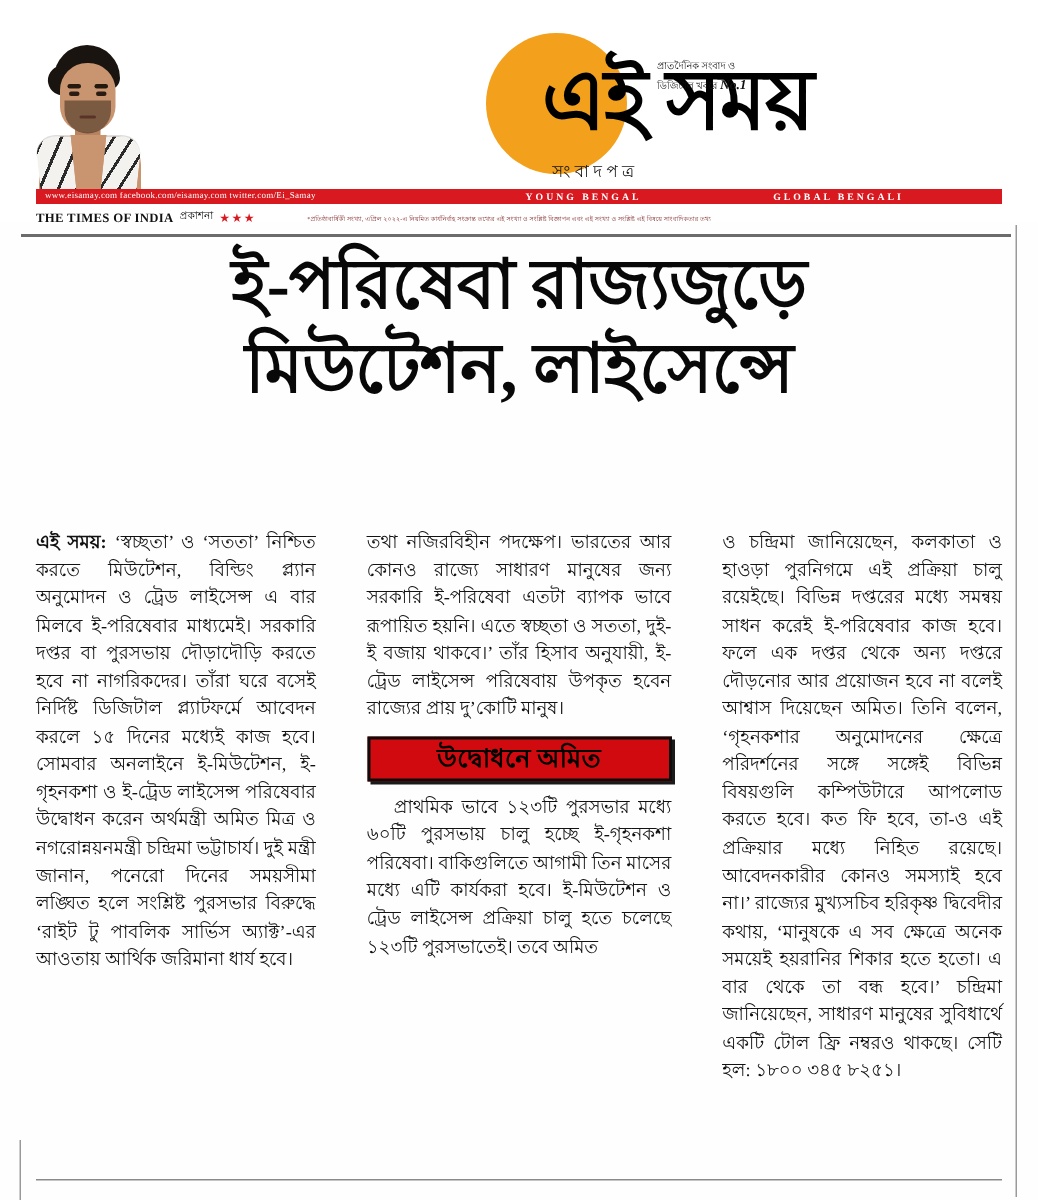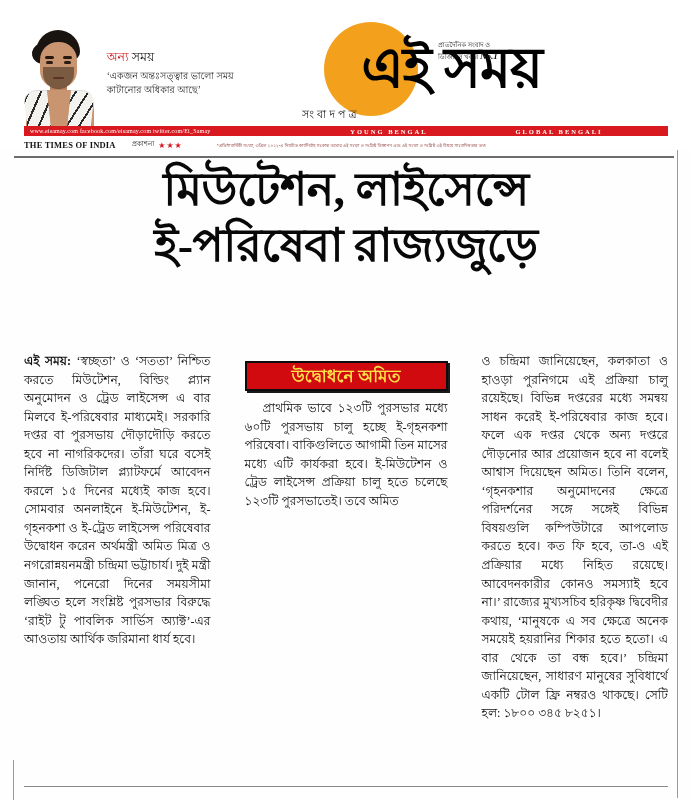--- a/index.html
+++ b/index.html
@@ -173,21 +173,21 @@
     font-size: 56px;
     line-height: 1;
     color: #000000;
     letter-spacing: -1px;
     white-space: nowrap;
   }
   #logo-sub {
     position:absolute;
     left: 60px; top: 88px;
     width: 190px;
-    text-align:left;
+    text-align:center;
     font-size: 11px;
     letter-spacing: 3px;
     color: #111;
   }
   #logo-no1 {
     position:absolute;
     left: 196px; top: 22px;
     width: 104px;
     font-size: 6.5px;
     line-height: 1.5;
@@ -240,21 +240,21 @@
     width: 644px; height: 12px;
     display:flex; align-items:flex-end;
   }
   #toi-label {
     font-size: 8.5px;
     font-weight: bold;
     letter-spacing: .2px;
     color:#111;
     white-space: nowrap;
   }
-  #toi-bengali { font-size: 7px; margin-left: 16px; color:#111;}
+  #toi-bengali { font-size: 7px; margin-left: 4px; color:#111;}
   #toi-stars { font-size: 8px; margin-left: 4px; color:#d81920; letter-spacing:1px;}
   #fineprint {
     margin-left: 34px;
     font-size: 4.2px;
     color: #7d1c1c;
     letter-spacing: .1px;
     white-space: nowrap;
     overflow: hidden;
   }
 
@@ -328,21 +328,21 @@
     width: 203px;
     height: 30px;
     background: #d00a0f;
     border: 2px solid #0d0d0d;
     display:flex;
     align-items:center;
     justify-content:center;
     box-shadow: 2px 2px 0 #1a1a1a;
   }
   #caption-text {
-    color: #fde047;
+    color: #000000;
     font-weight: bold;
     font-size: 17px;
     letter-spacing: .2px;
     line-height: 1;
     white-space: nowrap;
   }
 </style>
 </head>
 <body>
 
@@ -361,24 +361,20 @@
         <div class="face">
           <span class="brow-l"></span>
           <span class="brow-r"></span>
           <span class="eye-l"></span>
           <span class="eye-r"></span>
           <span class="beard"></span>
           <span class="mouth"></span>
         </div>
       </div>
 
-      <div id="promo-text">
-        <div id="promo-title"><span class="hl">অন্য</span><span> সময়</span></div>
-        <div id="promo-quote">‘একজন অন্তঃসত্ত্বার ভালো সময় কাটানোর অধিকার আছে’</div>
-      </div>
     </div>
 
     <div id="logo-wrap">
       <div id="logo-circle"></div>
       <div id="logo-text">এই সময়</div>
       <div id="logo-sub">সংবাদপত্র</div>
       <div id="logo-no1">
         <span>প্রাতর্দৈনিক সংবাদ ও</span><br>
         <span>ডিজিটাল খবরে</span>
         <b>No.1</b>
@@ -398,31 +394,32 @@
       <span id="fineprint">*প্রতিষ্ঠাবার্ষিকী সংখ্যা, এপ্রিল ২০২২-এ নিয়মিত কার্যনির্বাহ সংক্রান্ত তথ্যের এই সংখ্যা ও সংশ্লিষ্ট বিজ্ঞাপন এবং এই সংখ্যা ও সংশ্লিষ্ট এই বিষয়ে সাংবাদিকতার তথ্য</span>
     </div>
   </div>
 
   <div id="rule-top"></div>
   <div id="rule-right"></div>
   <div id="rule-bottom"></div>
   <div id="rule-left"></div>
 
   <h1 id="headline">
+    <span class="hl-line">ই-পরিষেবা রাজ্যজুড়ে</span>
     <span class="hl-line">মিউটেশন, লাইসেন্সে</span>
-    <span class="hl-line">ই-পরিষেবা রাজ্যজুড়ে</span>
   </h1>
 
   <div id="columns">
 
     <div class="column">
       <p><span class="lede">এই সময়:</span><span> ‘স্বচ্ছতা’ ও ‘সততা’ নিশ্চিত করতে মিউটেশন, বিল্ডিং প্ল্যান অনুমোদন ও ট্রেড লাইসেন্স এ বার মিলবে ই-পরিষেবার মাধ্যমেই। সরকারি দপ্তর বা পুরসভায় দৌড়াদৌড়ি করতে হবে না নাগরিকদের। তাঁরা ঘরে বসেই নির্দিষ্ট ডিজিটাল প্ল্যাটফর্মে আবেদন করলে ১৫ দিনের মধ্যেই কাজ হবে। সোমবার অনলাইনে ই-মিউটেশন, ই-গৃহনকশা ও ই-ট্রেড লাইসেন্স পরিষেবার উদ্বোধন করেন অর্থমন্ত্রী অমিত মিত্র ও নগরোন্নয়নমন্ত্রী চন্দ্রিমা ভট্টাচার্য। দুই মন্ত্রী জানান, পনেরো দিনের সময়সীমা লঙ্ঘিত হলে সংশ্লিষ্ট পুরসভার বিরুদ্ধে ‘রাইট টু পাবলিক সার্ভিস অ্যাক্ট’-এর আওতায় আর্থিক জরিমানা ধার্য হবে।</span></p>
     </div>
 
     <div class="column">
+      <p>তথা নজিরবিহীন পদক্ষেপ। ভারতের আর কোনও রাজ্যে সাধারণ মানুষের জন্য সরকারি ই-পরিষেবা এতটা ব্যাপক ভাবে রূপায়িত হয়নি। এতে স্বচ্ছতা ও সততা, দুই-ই বজায় থাকবে।’ তাঁর হিসাব অনুযায়ী, ই-ট্রেড লাইসেন্স পরিষেবায় উপকৃত হবেন রাজ্যের প্রায় দু’কোটি মানুষ।</p>
 
       <div id="caption-box">
         <span id="caption-text">উদ্বোধনে অমিত</span>
       </div>
 
       <p class="indent">প্রাথমিক ভাবে ১২৩টি পুরসভার মধ্যে ৬০টি পুরসভায় চালু হচ্ছে ই-গৃহনকশা পরিষেবা। বাকিগুলিতে আগামী তিন মাসের মধ্যে এটি কার্যকরা হবে। ই-মিউটেশন ও ট্রেড লাইসেন্স প্রক্রিয়া চালু হতে চলেছে ১২৩টি পুরসভাতেই। তবে অমিত</p>
     </div>
 
     <div class="column">
       <p>ও চন্দ্রিমা জানিয়েছেন, কলকাতা ও হাওড়া পুরনিগমে এই প্রক্রিয়া চালু রয়েইছে। বিভিন্ন দপ্তরের মধ্যে সমন্বয় সাধন করেই ই-পরিষেবার কাজ হবে। ফলে এক দপ্তর থেকে অন্য দপ্তরে দৌড়নোর আর প্রয়োজন হবে না বলেই আশ্বাস দিয়েছেন অমিত। তিনি বলেন, ‘গৃহনকশার অনুমোদনের ক্ষেত্রে পরিদর্শনের সঙ্গে সঙ্গেই বিভিন্ন বিষয়গুলি কম্পিউটারে আপলোড করতে হবে। কত ফি হবে, তা-ও এই প্রক্রিয়ার মধ্যে নিহিত রয়েছে। আবেদনকারীর কোনও সমস্যাই হবে না।’ রাজ্যের মুখ্যসচিব হরিকৃষ্ণ দ্বিবেদীর কথায়, ‘মানুষকে এ সব ক্ষেত্রে অনেক সময়েই হয়রানির শিকার হতে হতো। এ বার থেকে তা বন্ধ হবে।’ চন্দ্রিমা জানিয়েছেন, সাধারণ মানুষের সুবিধার্থে একটি টোল ফ্রি নম্বরও থাকছে। সেটি হল: ১৮০০ ৩৪৫ ৮২৫১।</p>

